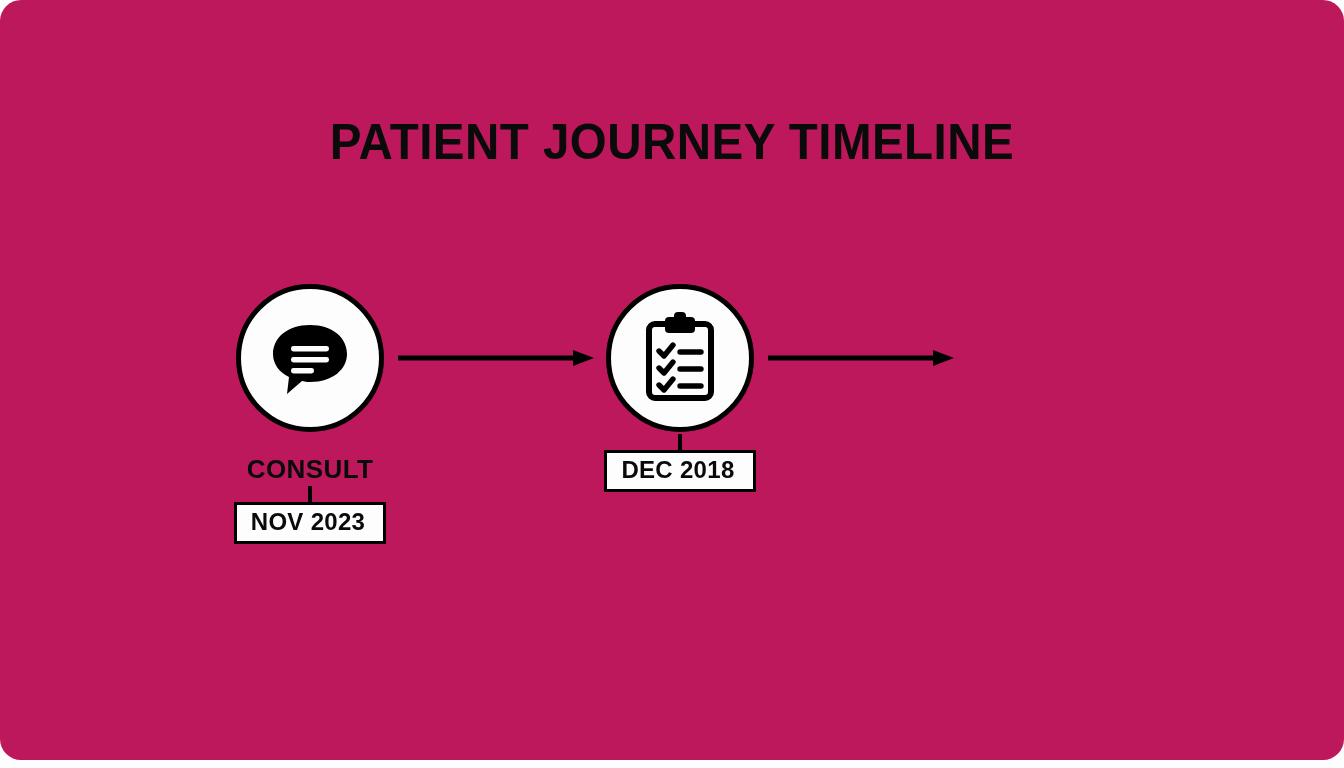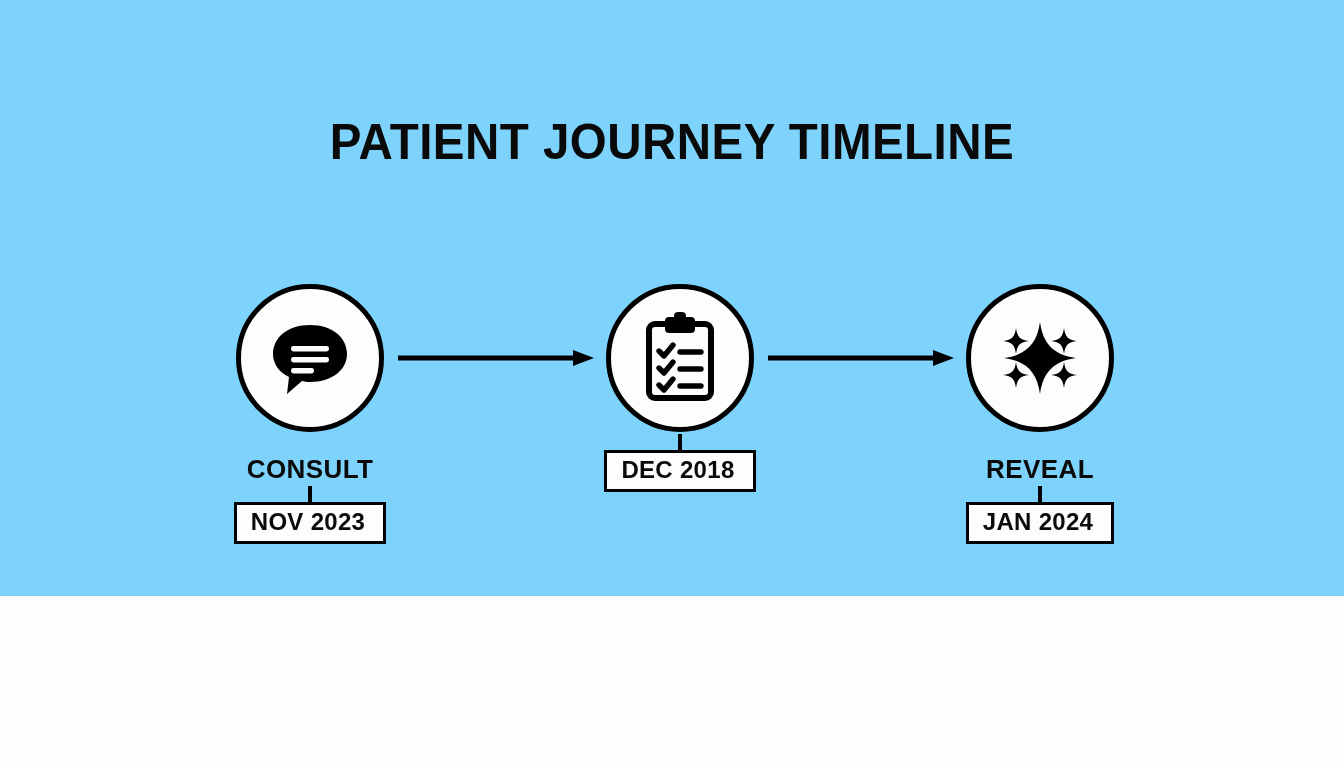--- a/index.html
+++ b/index.html
@@ -12,22 +12,23 @@
     height: 768px;
     background: #fdfdfd;
     font-family: "Liberation Sans", sans-serif;
     color: #000000;
     overflow: hidden;
   }
 
   .canvas {
     position: relative;
     width: 1344px;
-    height: 596px;
-    background: #7dd3fc;
+    height: 760px;
+    background: #be185d;
+    border-radius: 21px;
   }
 
   
   .title {
     position: absolute;
     top: 112px;
     left: 0;
     width: 1344px;
     text-align: center;
     font-family: "Liberation Sans", sans-serif;
@@ -171,38 +172,15 @@
               <polyline points="22,73 27,78 36,67"></polyline>
               <line x1="43" y1="74" x2="64" y2="74"></line>
             </g>
           </svg>
         </span>
       </div>
       <div class="tick"></div>
       <div class="date-box">DEC 2018</div>
     </div>
 
-    <div class="node" style="left:1040px;">
-      <div class="circle">
-        <span>
-          <svg width="88" height="88" viewBox="0 0 88 88" aria-hidden="true">
-
-            <path d="M44 8 C47 30 58 41 80 44 C58 47 47 58 44 80
-                     C41 58 30 47 8 44 C30 41 41 30 44 8 Z" fill="#000"></path>
-
-            <path d="M20 14 C21.4 23.2 23.8 25.6 33 27 C23.8 28.4 21.4 30.8 20 40
-                     C18.6 30.8 16.2 28.4 7 27 C16.2 25.6 18.6 23.2 20 14 Z" fill="#000"></path>
-            <path d="M68 14 C69.4 23.2 71.8 25.6 81 27 C71.8 28.4 69.4 30.8 68 40
-                     C66.6 30.8 64.2 28.4 55 27 C64.2 25.6 66.6 23.2 68 14 Z" fill="#000"></path>
-            <path d="M20 48 C21.4 57.2 23.8 59.6 33 61 C23.8 62.4 21.4 64.8 20 74
-                     C18.6 64.8 16.2 62.4 7 61 C16.2 59.6 18.6 57.2 20 48 Z" fill="#000"></path>
-            <path d="M68 48 C69.4 57.2 71.8 59.6 81 61 C71.8 62.4 69.4 64.8 68 74
-                     C66.6 64.8 64.2 62.4 55 61 C64.2 59.6 66.6 57.2 68 48 Z" fill="#000"></path>
-          </svg>
-        </span>
-      </div>
-      <div class="node-label">REVEAL</div>
-      <div class="tick"></div>
-      <div class="date-box">JAN 2024</div>
-    </div>
 
   </div>
 </div>
 
 </body></html>

